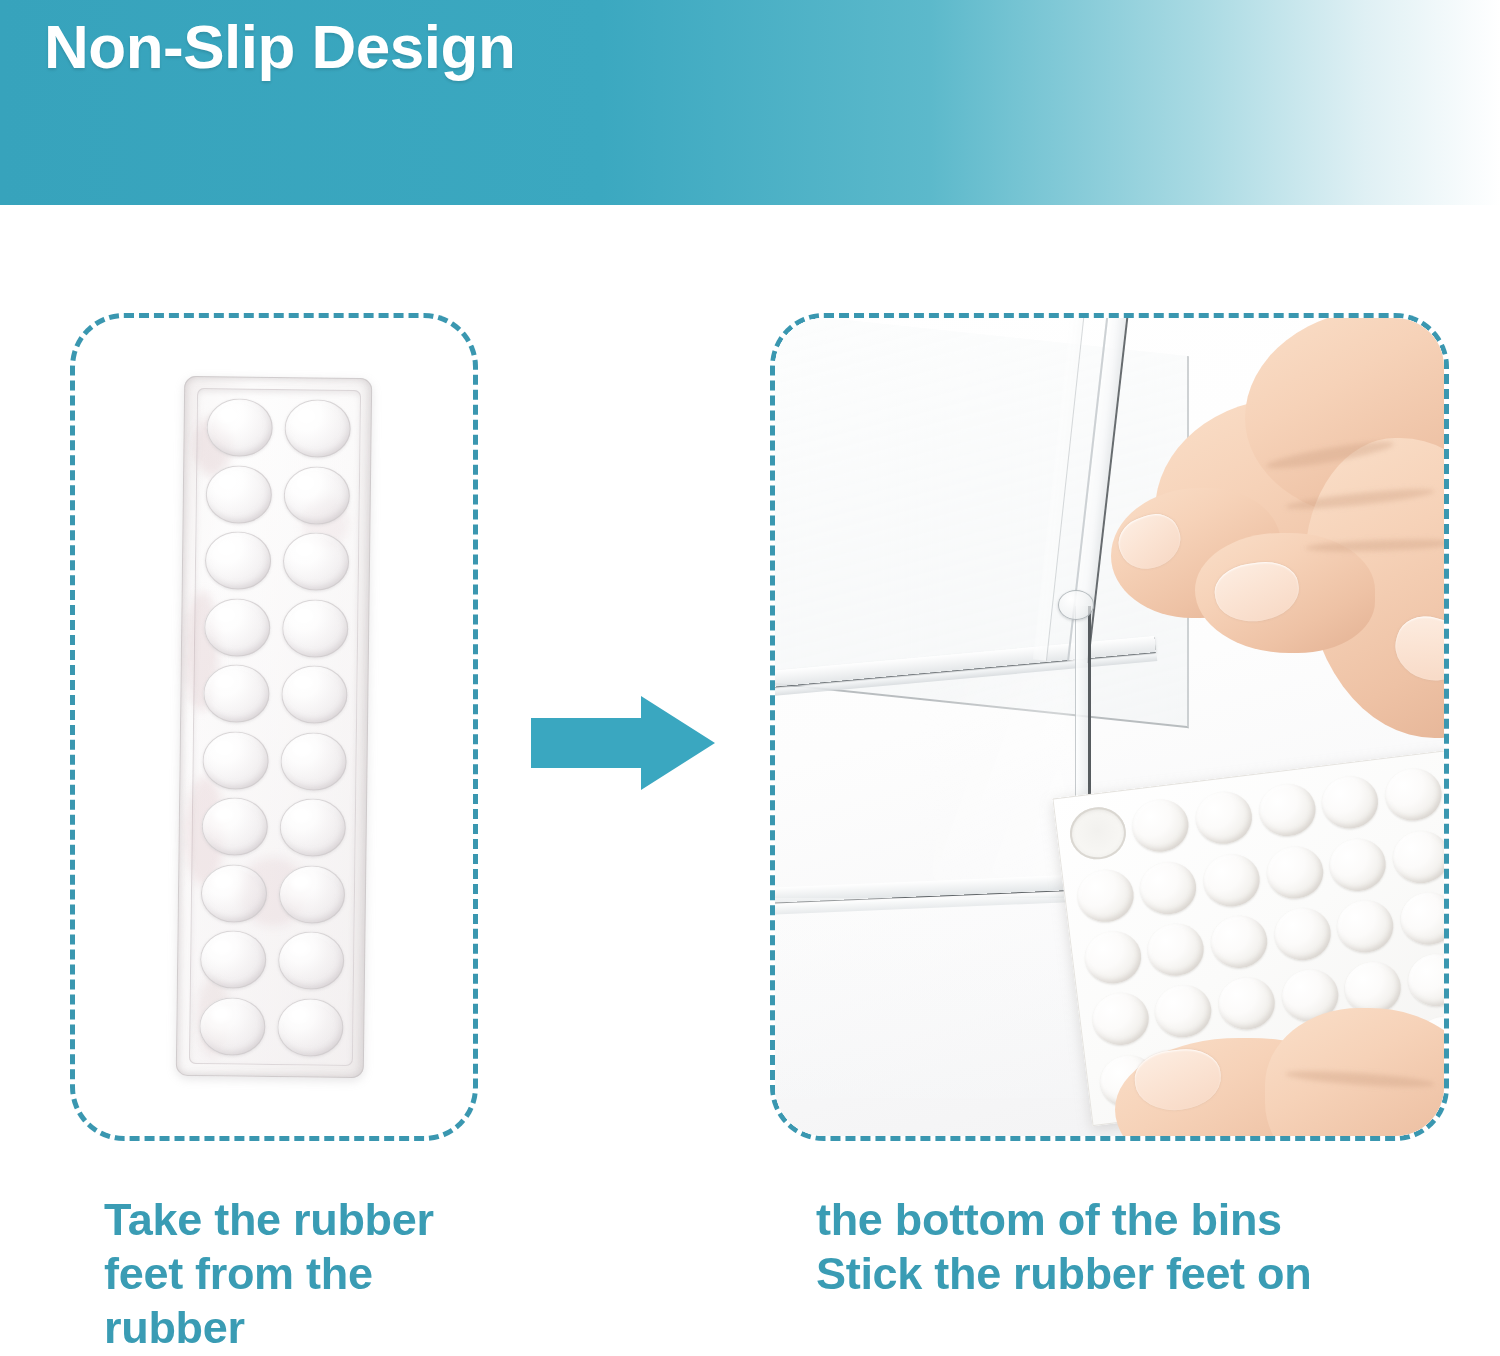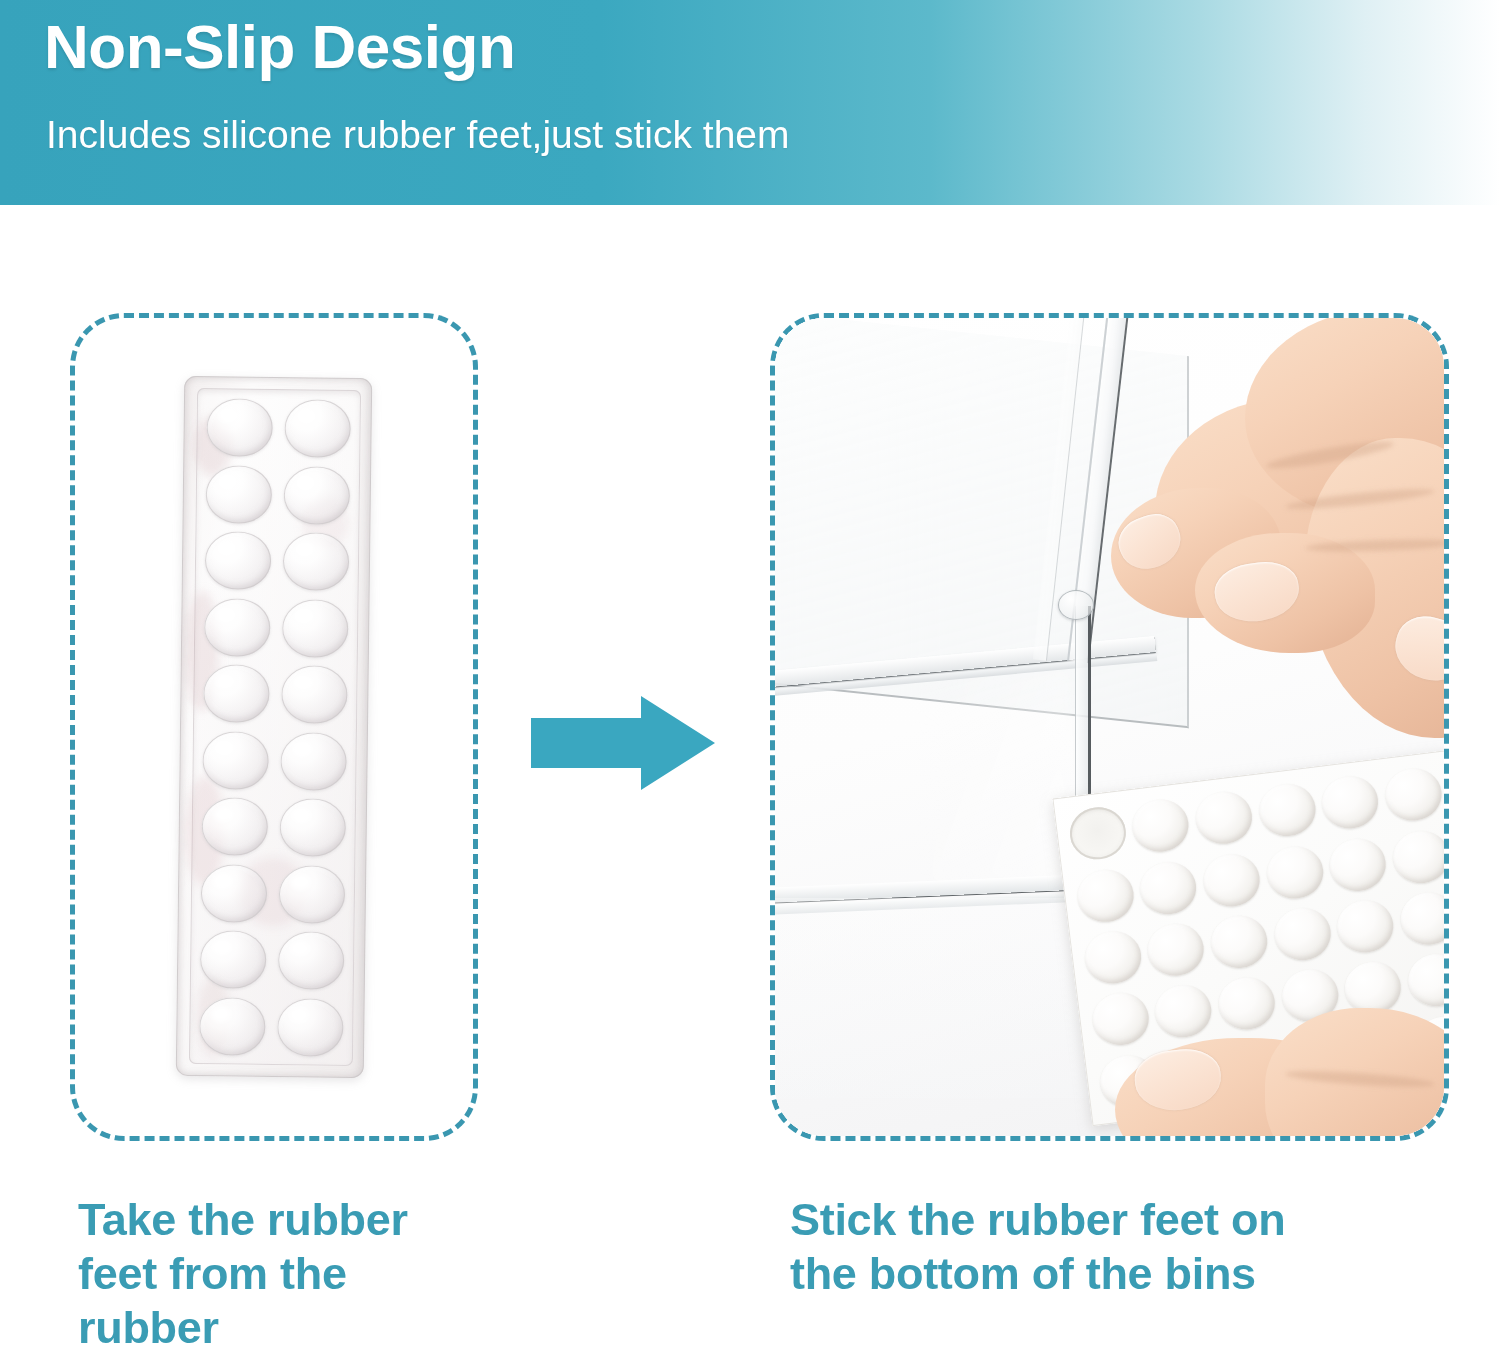--- a/index.html
+++ b/index.html
@@ -200,31 +200,30 @@
   }
 
   
   .hand-lower { position:absolute; left:300px; top:660px; width:400px; height:230px; }
 
   
   .caption {
     position:absolute; color:#3a9cb4; font-size:45px; font-weight:bold;
     line-height:1.20; letter-spacing:-0.3px;
   }
-  .caption div { white-space:nowrap; }
+  .caption div { white-space:nowrap;margin-left:26px; }
   .caption-left  { left:78px;  top:1193px; }
   .caption-right { left:790px; top:1193px; }
 </style>
 </head>
 <body>
 
 <div class="banner">
   <div class="banner-title">Non-Slip Design</div>
   <div class="banner-sub">
-    <div>Includes silicone rubber feet,just stick them</div>
   </div>
 </div>
 
 <div class="panel panel-left">
   <div class="blister-wrap">
     <div class="blister"></div>
     <div class="smudge s1"></div>
     <div class="smudge s2"></div>
     <div class="smudge s3"></div>
     <div class="smudge s4"></div>
@@ -373,15 +372,15 @@
   </div>
 </div>
 
 <div class="caption caption-left">
   <div>Take the rubber</div>
   <div>feet from the</div>
   <div>rubber</div>
 </div>
 
 <div class="caption caption-right">
+  <div>the bottom of the bins</div>
   <div>Stick the rubber feet on</div>
-  <div>the bottom of the bins</div>
 </div>
 
 </body></html>

